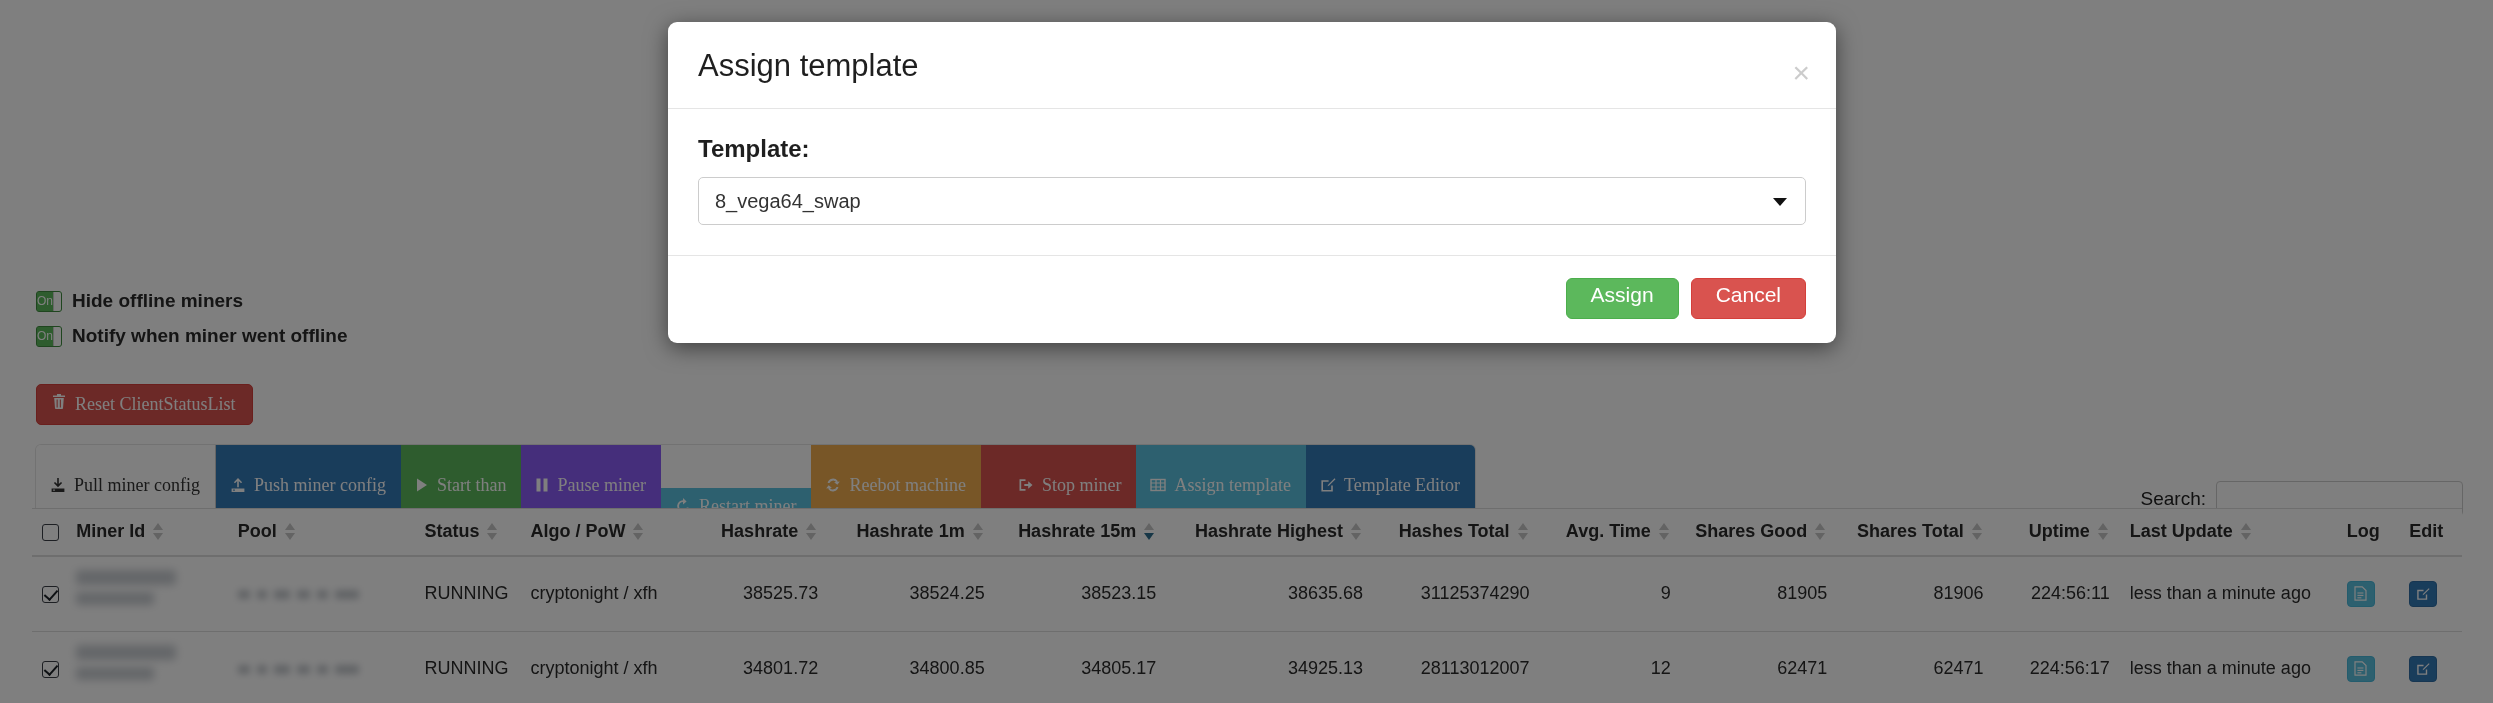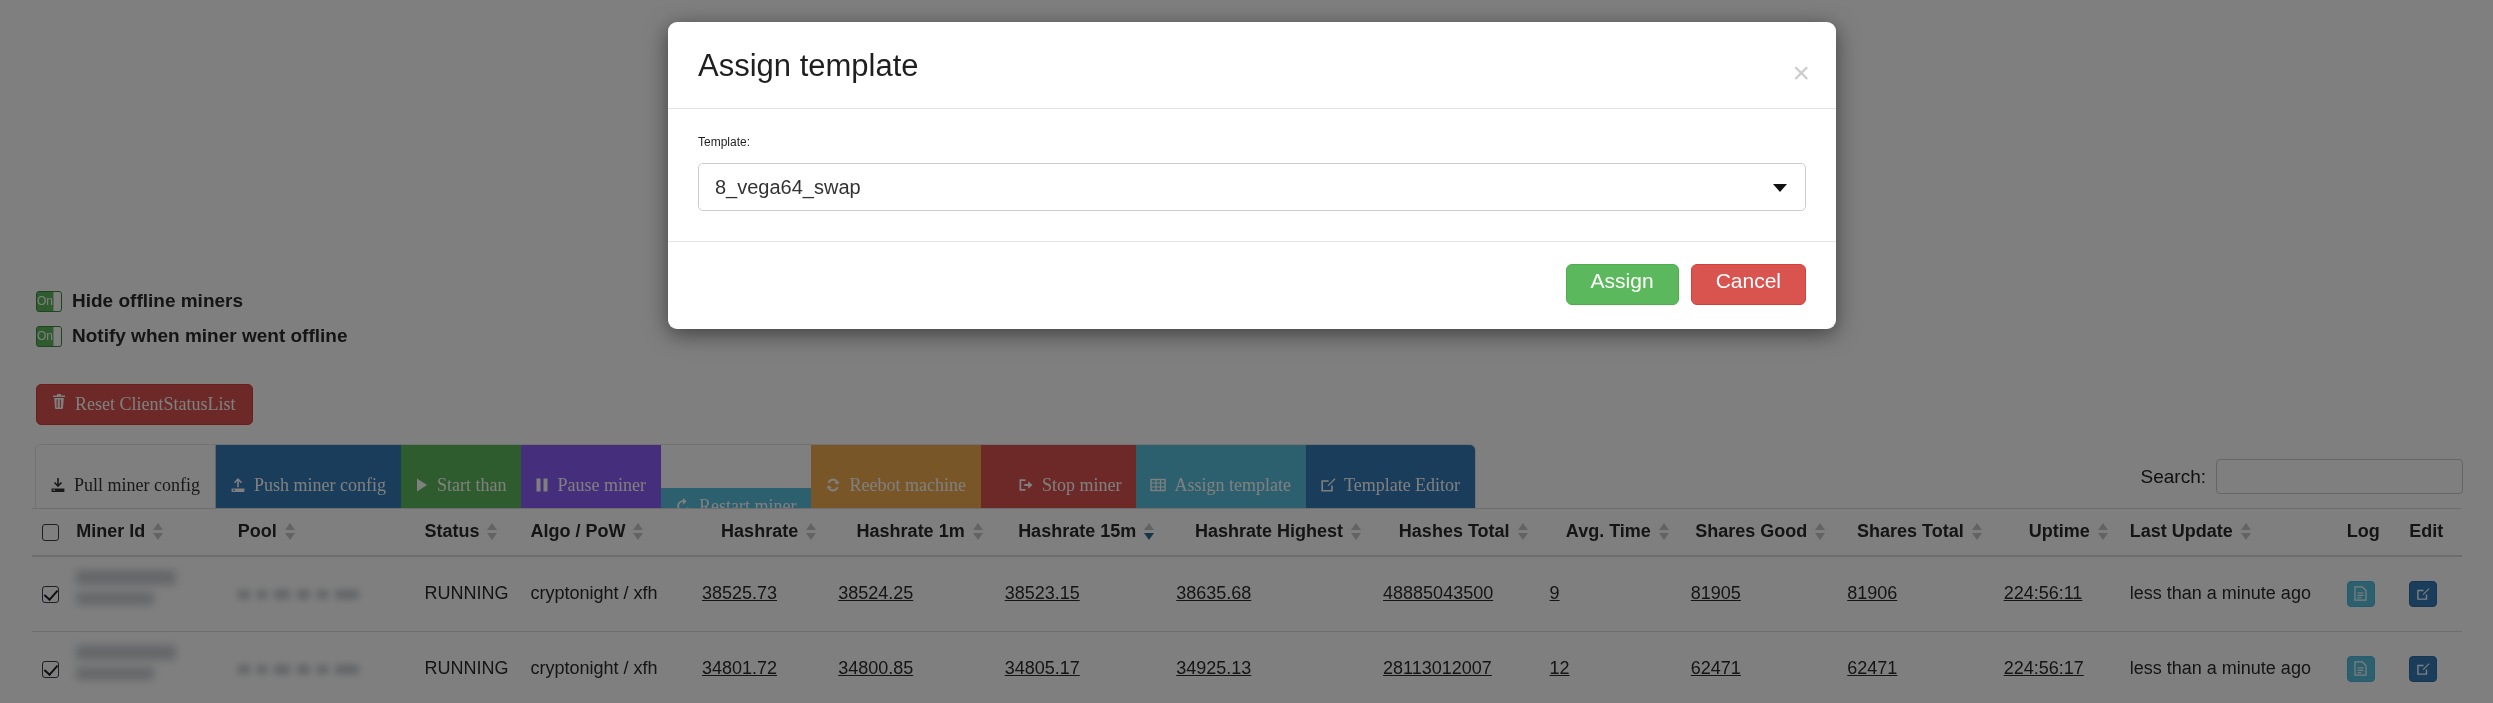--- a/index.html
+++ b/index.html
@@ -102,21 +102,21 @@
     border: none;
     font-family: "Liberation Serif", serif;
     line-height: 1;
   }
   .tb-btn .tbi { display: inline-flex; align-items: center; }
 
   
   #search-wrap {
     position: absolute;
     right: 30px;
-    top: 459px;
+    top: 481px;
     display: flex;
     align-items: center;
     gap: 10px;
   }
   #search-wrap .srch-label {
     font-size: 19px;
     color: #222222;
   }
   #search-input {
     width: 247px;
@@ -156,21 +156,21 @@
   #miner-table th.num { text-align: right; }
   #miner-table td {
     padding: 13px 10px 14px 10px;
     border-top: 1px solid #dddddd;
     color: #2b2b2b;
     white-space: nowrap;
     vertical-align: middle;
     background: #ffffff;
     height: 44px;
   }
-  #miner-table td.num { text-align: left; text-decoration: underline; }
+  #miner-table td.num { text-align: right; }
   #miner-table td.ctr { text-align: center; }
 
   .sorter {
     display: inline-block;
     margin-left: 8px;
     position: relative;
     width: 12px;
     height: 17px;
     vertical-align: -3px;
   }
@@ -265,22 +265,22 @@
     line-height: 1;
     color: #cccccc;
     background: none;
     border: none;
     padding: 0;
     font-family: "Liberation Sans", sans-serif;
   }
   #modal-body { padding: 26px 30px 30px 30px; }
   #tpl-label {
     display: block;
-    font-size: 12px;
-    font-weight: normal;
+    font-size: 24px;
+    font-weight: bold;
     color: #1f1f1f;
     margin-bottom: 14px;
   }
   #tpl-select {
     width: 100%;
     height: 48px;
     border: 1px solid #cccccc;
     border-radius: 5px;
     background: #ffffff;
     display: flex;
@@ -498,21 +498,21 @@
               <i style="width:13px"></i>
               <i style="width:11px"></i>
               <i style="width:24px"></i>
             </span></td>
           <td>RUNNING</td>
           <td>cryptonight / xfh</td>
           <td class="num">38525.73</td>
           <td class="num">38524.25</td>
           <td class="num">38523.15</td>
           <td class="num">38635.68</td>
-          <td class="num">48885043500</td>
+          <td class="num">31125374290</td>
           <td class="num">9</td>
           <td class="num">81905</td>
           <td class="num">81906</td>
           <td class="num">224:56:11</td>
           <td>less than a minute ago</td>
           <td><span class="icon-btn log">
               <svg width="13" height="15" viewBox="0 0 13 15" aria-hidden="true">
                 <path d="M1 .8h7.2L12 4.6V14.2H1V.8z" fill="none" stroke="#ffffff" stroke-width="1.2"></path>
                 <line x1="3.4" y1="7" x2="9.4" y2="7" stroke="#ffffff" stroke-width="1.1"></line>
                 <line x1="3.4" y1="9.4" x2="9.4" y2="9.4" stroke="#ffffff" stroke-width="1.1"></line>

